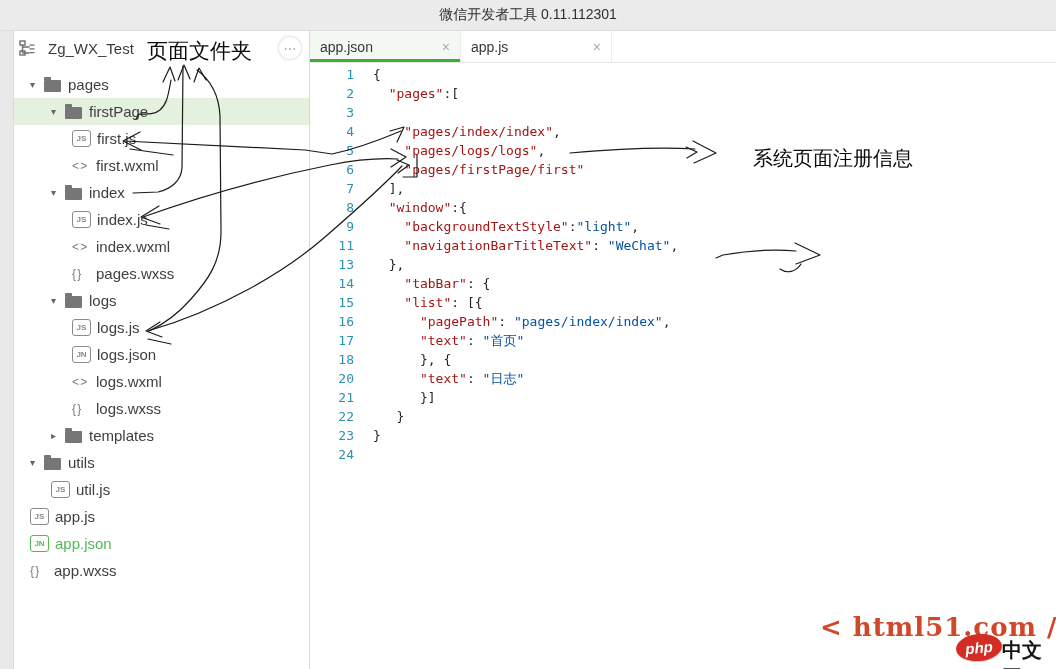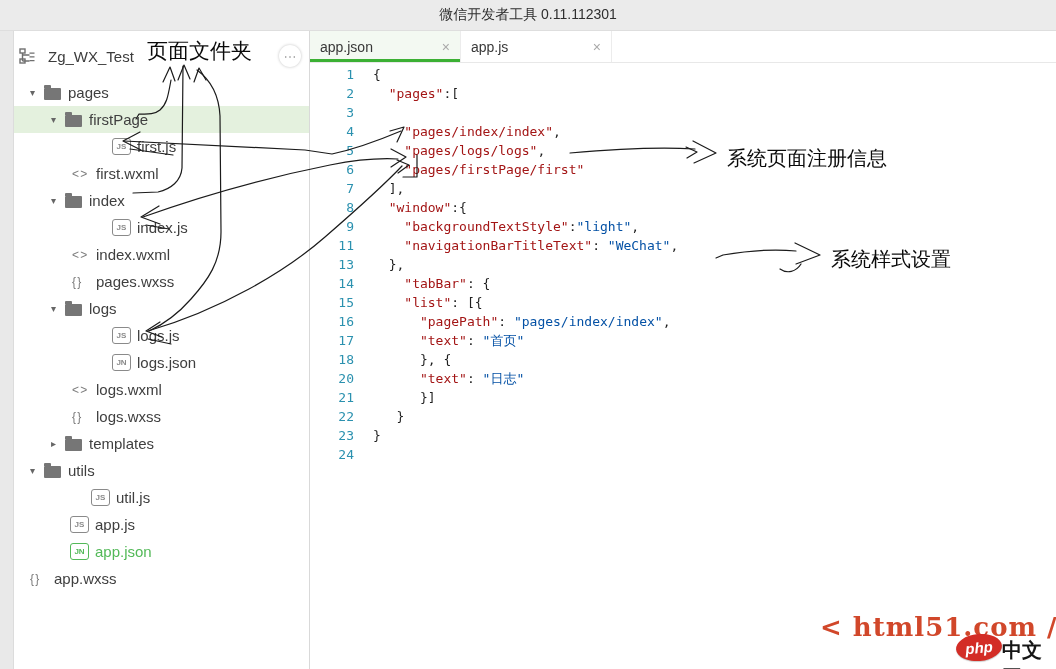--- a/index.html
+++ b/index.html
@@ -8,38 +8,38 @@
 
   
   .titlebar{height:30px;background:#ebebeb;border-bottom:1px solid #dedede;
             display:flex;align-items:center;justify-content:center;
             font-size:14px;color:#2e2e2e;}
 
   
   .main{display:flex;height:638px;}
   .leftstrip{width:13px;background:#e9e9e9;border-right:1px solid #dcdcdc;}
   .sidebar{width:295px;border-right:1px solid #d9d9d9;background:#fff;display:flex;flex-direction:column;}
-  .side-head{height:34px;display:flex;align-items:center;padding:8px 8px 0 4px;}
+  .side-head{height:34px;display:flex;align-items:center;padding:0 8px 0 4px;}
   .org-icon{width:18px;height:18px;flex:0 0 18px;}
   .proj-name{margin-left:12px;font-size:15px;color:#3c3c3c;}
   .side-head .spacer{flex:1;}
   .more-btn{width:22px;height:22px;border-radius:50%;background:#fff;
             box-shadow:0 0 3px rgba(0,0,0,.25);display:flex;align-items:center;justify-content:center;
             color:#9a9a9a;font-size:13px;line-height:1;cursor:pointer;}
 
   
   .tree{margin-top:6px;font-size:15px;color:#3f3f3f;}
   .trow{height:27px;display:flex;align-items:center;cursor:pointer;}
   .trow.hl{background:#e4f1de;}
   .caret{width:14px;font-size:10px;color:#666;flex:0 0 14px;}
   .fico{width:17px;height:12px;background:#767676;border-radius:1px;position:relative;margin-right:7px;margin-top:2px;flex:0 0 17px;}
   .fico:before{content:"";position:absolute;top:-3px;left:0;width:7px;height:3px;background:#767676;border-radius:1px 1px 0 0;}
   .chip{width:17px;height:15px;border:1px solid #8a8a8a;border-radius:3px;color:#8a8a8a;
         font-size:8px;font-weight:bold;display:flex;align-items:center;justify-content:center;
-        margin-right:6px;flex:0 0 17px;margin-left:40px;}
+        margin-right:6px;flex:0 0 17px;}
   .chip.green{border-color:#53b958;color:#53b958;}
   .gico{width:22px;color:#7b7b7b;font-size:12px;letter-spacing:-1px;margin-right:2px;flex:0 0 22px;white-space:pre;}
   .tlabel{white-space:nowrap;}
   .trow.act .tlabel{color:#53b958;}
 
   
   .editorpane{flex:1;display:flex;flex-direction:column;background:#fff;}
   .tabbar{height:31px;display:flex;border-bottom:1px solid #e8e8e8;background:#fff;}
   .tab{width:130px;display:flex;align-items:center;padding:0 10px;border-right:1px solid #ececec;cursor:pointer;}
   .tab .tlab{flex:1;font-size:14px;color:#383838;}
@@ -51,21 +51,21 @@
   .ln{width:44px;text-align:right;color:#2b91af;flex:0 0 44px;user-select:none;}
   .ct{padding-left:19px;white-space:pre;}
   .sg-pl{color:#1f1f1f;}
   .sg-key{color:#a31515;}
   .sg-str{color:#0451a5;}
 
   
   .overlay{position:absolute;left:0;top:0;width:1056px;height:669px;z-index:5;pointer-events:none;}
   .anno{position:absolute;z-index:6;color:#0a0a0a;pointer-events:none;white-space:nowrap;}
   .anno-folder{left:147px;top:37px;font-size:21px;font-weight:normal;font-family:"DejaVu Serif",serif;}
-  .anno-reg{left:727px;top:145px;font-size:20px;font-weight:500;}
+  .anno-reg{left:753px;top:145px;font-size:20px;font-weight:500;}
   .anno-style{left:831px;top:246px;font-size:20px;font-weight:500;}
 
   
   .watermark{position:absolute;left:818px;top:608px;width:238px;height:58px;z-index:7;pointer-events:none;}
   .wm-text{position:absolute;left:2px;top:4px;font-family:"DejaVu Serif",serif;font-weight:bold;
            font-size:26px;color:#d1472a;letter-spacing:1px;white-space:pre;}
   .wm-php{position:absolute;left:138px;top:26px;width:46px;height:27px;background:#d32d26;border-radius:50%;
           display:flex;align-items:center;justify-content:center;transform:rotate(-5deg);
           color:#fff;font-style:italic;font-weight:bold;font-size:15px;box-shadow:0 1px 1px rgba(0,0,0,.2);}
   .wm-cn{position:absolute;left:184px;top:29px;font-size:20px;font-weight:bold;color:#151515;}
@@ -316,21 +316,20 @@
       <path d="M686,147 L697,152 L687,158"></path>
 
       <path d="M716,258 L723,255 C752,250 776,249 796,251"></path>
       <path d="M795,243 L820,255 L796,264"></path>
       <path d="M801,264 C796,272 787,274 780,269"></path>
     </g>
   </svg>
 
   <div class="anno anno-folder">页面文件夹</div>
   <div class="anno anno-reg">系统页面注册信息</div>
-  <div class="anno anno-style">系统样式设置</div>
 
   <div class="watermark">
     <span class="wm-text">&lt; html51.com /&gt;</span>
     <span class="wm-php">php</span>
     <span class="wm-cn">中文网</span>
   </div>
 
 </div>
 
 </body></html>

